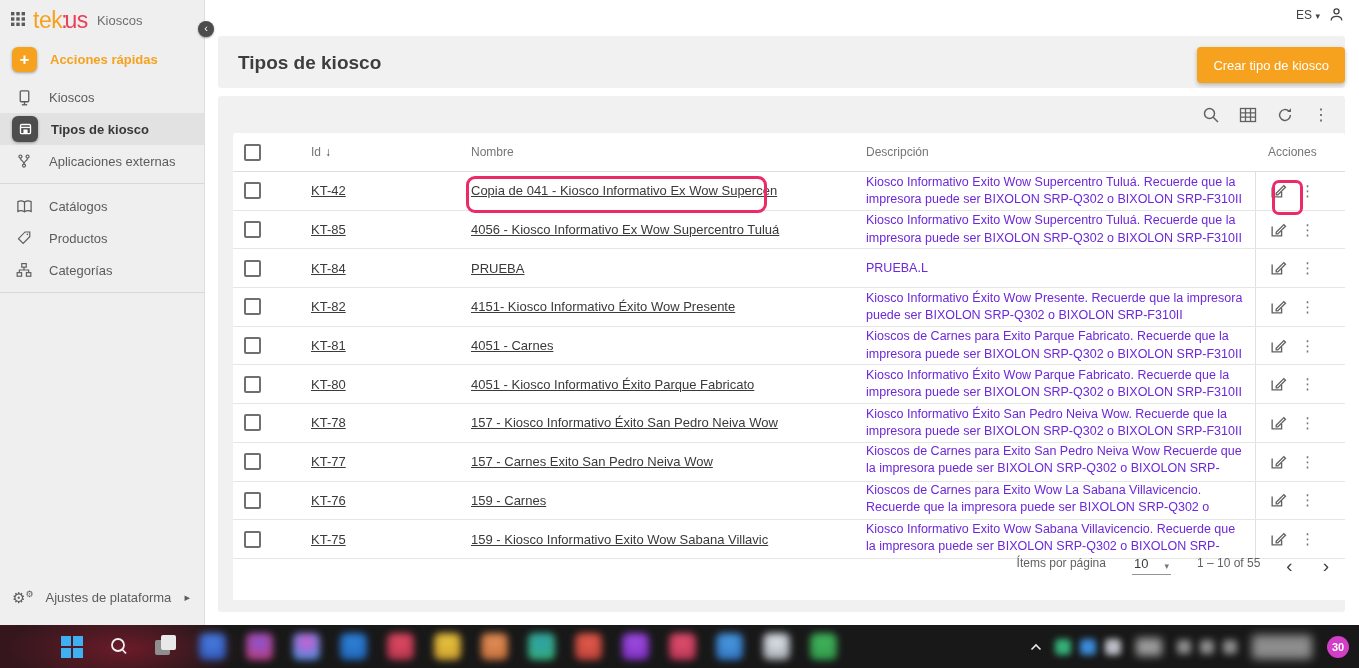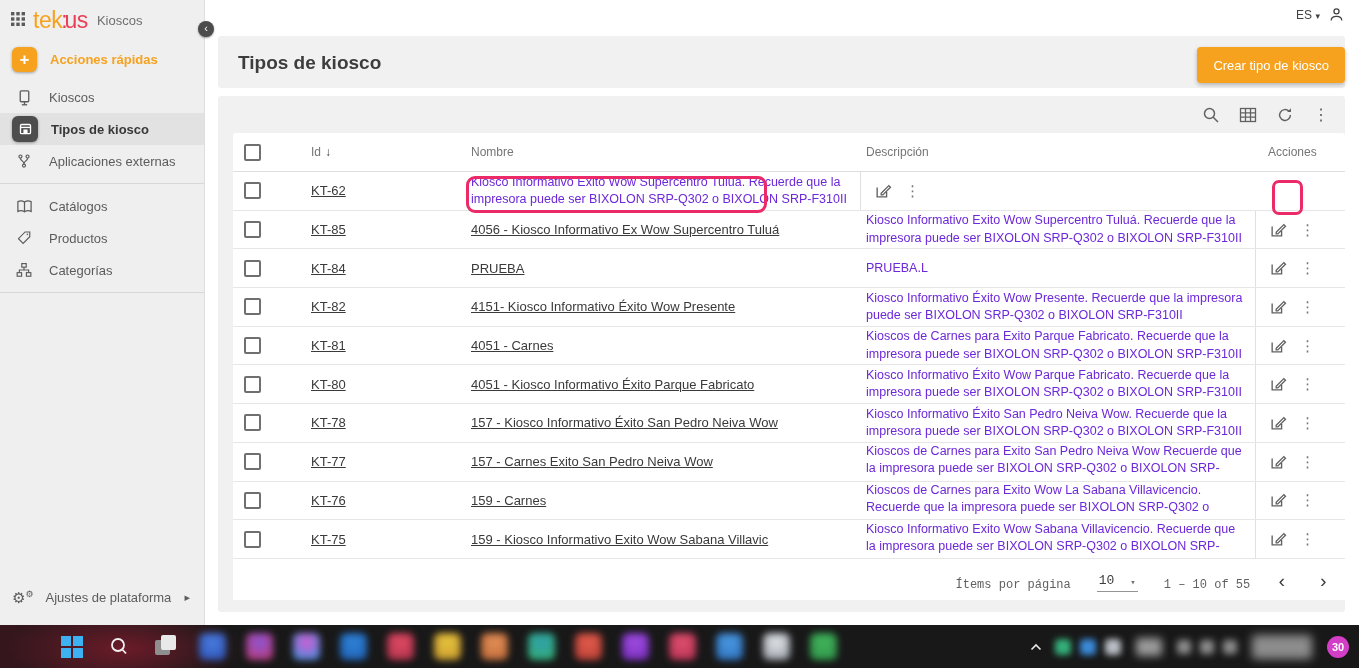--- a/index.html
+++ b/index.html
@@ -54,21 +54,21 @@
   .c-name { width:395px; }
   .c-desc { width:389px; font-size:12.5px; color:#6d28d9; line-height:1.38; max-height:37px; overflow:hidden; padding-right:10px; }
   .c-act { width:90px; padding-left:13px; display:flex; align-items:center; gap:13px; }
   .trow .c-act { border-left:1px solid #e0e0e0; height:100%; }
   .cbox { width:17px; height:17px; border:2px solid #6f6f6f; border-radius:2px; background:#fff; cursor:pointer; }
   .cell-link { color:#3a3a3a; text-decoration:underline; cursor:pointer; }
   .sort-arrow { color:#424242; font-size:12px; margin-left:4px; }
   .row-dots { color:#757575; font-size:15px; cursor:pointer; }
   .edit-btn { cursor:pointer; display:flex; }
 
-  .pagination { position:absolute; right:16px; bottom:8px; display:flex; align-items:flex-end; gap:26px; font-size:12px; color:#616161;font-family:Liberation Mono, monospace; }
+  .pagination { position:absolute; right:16px; bottom:25px; display:flex; align-items:flex-start; gap:26px; font-size:12px; color:#616161; }
   .per-page { display:flex; align-items:flex-end; gap:16px; border-bottom:1px solid #949494; padding:0 2px 3px 2px; cursor:pointer; }
   .per-page .val { font-size:13px; color:#3d3d3d; }
   .per-page .caret { font-size:9px; color:#757575; }
   .pg-range { color:#616161; }
   .pg-nav { display:flex; gap:30px; }
   .pg-chev { font-size:19px; color:#3f3f3f; cursor:pointer; line-height:1; }
 
   .ann { position:absolute; border:3px solid var(--annotation,#EC2A68); border-radius:9px; z-index:6; pointer-events:none; }
   .ann-name { left:466px; top:176px; width:301px; height:37px; }
   .ann-edit { left:1272px; top:180px; width:31px; height:35px; border-radius:7px; }
@@ -253,21 +253,22 @@
           <div class="c-id"><span>Id</span><span class="sort-arrow">↓</span></div>
           <div class="c-name">Nombre</div>
           <div class="c-desc" style="font-size:12px;color:#757575;max-height:none;">Descripción</div>
           <div class="c-act" style="border-left:none;">Acciones</div>
         </div>
         <div>
   <div class="trow">
     <div class="c-check">
                 <span class="cbox"></span>
               </div>
-    <div class="c-id"><a class="cell-link">KT-62</a></div>
+    <div class="c-id"><a class="cell-link">KT-42</a></div>
+    <div class="c-name"><a class="cell-link">Copia de 041 - Kiosco Informativo Ex Wow Supercen</a></div>
     <div class="c-desc">Kiosco Informativo Exito Wow Supercentro Tuluá. Recuerde que la impresora puede ser BIXOLON SRP-Q302 o BIXOLON SRP-F310II</div>
     <div class="c-act">
       <span class="edit-btn">
         <svg width="18" height="18" viewBox="0 0 20 20" fill="none" stroke="#616161" stroke-width="1.5">
                     <path d="M3.5 6v10.5H14V11"></path>
                     <path d="M8 12.5l8.5-8.5 1.8 1.8-8.5 8.5H8z"></path>
                   </svg>
       </span>
       <span class="row-dots">⋮</span>
     </div>

